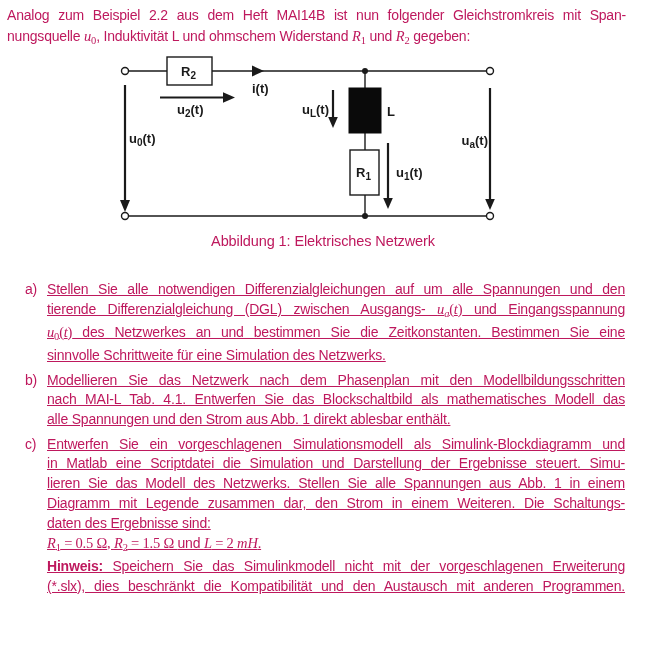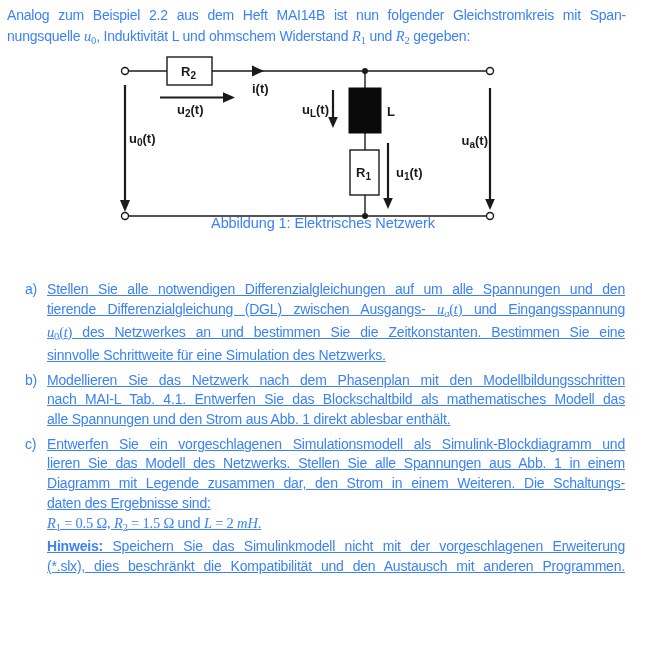--- a/index.html
+++ b/index.html
@@ -1,20 +1,20 @@
 <!DOCTYPE html>
 <html><head>
 <meta charset="utf-8">
 <style>
   html,body{margin:0;padding:0;background:#ffffff;}
   #page{
     position:relative;
     width:646px;height:647px;
     background:#ffffff;
-    color:#3b82f6;
+    color:#be185d;
     font-family:"Liberation Sans", sans-serif;
     overflow:hidden;
   }
   
   .intro{
     position:absolute;left:7px;top:5px;width:619px;
     font-size:14px;line-height:21.3px;letter-spacing:-0.2px;
   }
   
   .ln{display:block;text-align:left;}
@@ -22,21 +22,21 @@
   
   .run-n{}
   .run-b{font-weight:bold;}
   .run-m{font-family:"Liberation Serif", serif;font-style:italic;font-size:14.5px;}
   .run-mu{font-family:"Liberation Serif", serif;font-style:normal;font-size:14.5px;}
   .run-ms{font-family:"Liberation Serif", serif;font-style:normal;font-size:10.5px;vertical-align:-2.5px;}
   .run-msi{font-family:"Liberation Serif", serif;font-style:italic;font-size:10.5px;vertical-align:-2.5px;}
   
   #circuit-svg{position:absolute;left:113px;top:55px;}
   .caption{
-    position:absolute;left:0;top:215px;width:646px;
+    position:absolute;left:0;top:233px;width:646px;
     text-align:center;font-size:14.5px;letter-spacing:-0.1px;
   }
   
   .wire{stroke:#1a1a1a;stroke-width:1.4;fill:none;}
   .stem{stroke:#1a1a1a;stroke-width:2.2;fill:none;}
   .boxw{fill:#ffffff;stroke:#1a1a1a;stroke-width:1.4;}
   .boxb{fill:#0a0a0a;stroke:#0a0a0a;stroke-width:1;}
   .term{fill:#ffffff;stroke:#1a1a1a;stroke-width:1.4;}
   .node{fill:#1a1a1a;stroke:none;}
   .head{fill:#1a1a1a;stroke:none;}
@@ -134,20 +134,21 @@
         <span class="ln j"><span class="run-n">Modellieren Sie das Netzwerk nach dem Phasenplan mit den Modellbildungsschritten</span></span>
         <span class="ln j"><span class="run-n">nach MAI-L Tab. 4.1. Entwerfen Sie das Blockschaltbild als mathematisches Modell das</span></span>
         <span class="ln"><span class="run-n">alle Spannungen und den Strom aus Abb. 1 direkt ablesbar enthält.</span></span>
       </div>
     </div>
 
     <div class="task">
       <div class="task-label">c)</div>
       <div class="task-body">
         <span class="ln j"><span class="run-n">Entwerfen Sie ein vorgeschlagenen Simulationsmodell als Simulink-Blockdiagramm und</span></span>
+        <span class="ln j"><span class="run-n">in Matlab eine Scriptdatei die Simulation und Darstellung der Ergebnisse steuert. Simu-</span></span>
         <span class="ln j"><span class="run-n">lieren Sie das Modell des Netzwerks. Stellen Sie alle Spannungen aus Abb. 1 in einem</span></span>
         <span class="ln j"><span class="run-n">Diagramm mit Legende zusammen dar, den Strom in einem Weiteren. Die Schaltungs-</span></span>
         <span class="ln"><span class="run-n">daten des Ergebnisse sind:</span></span>
         <span class="ln"><span class="run-m">R</span><span class="run-ms">1</span><span class="run-mu"> = 0.5 Ω, </span><span class="run-m">R</span><span class="run-ms">2</span><span class="run-mu"> = 1.5 Ω </span><span class="run-n">und </span><span class="run-m">L</span><span class="run-mu"> = 2 </span><span class="run-m">mH</span><span class="run-mu">.</span></span>
         <span class="ln j"><span class="run-b">Hinweis:</span><span class="run-n"> Speichern Sie das Simulinkmodell nicht mit der vorgeschlagenen Erweiterung</span></span>
         <span class="ln j"><span class="run-n">(*.slx), dies beschränkt die Kompatibilität und den Austausch mit anderen Programmen.</span></span>
       </div>
     </div>
 
   </div>

